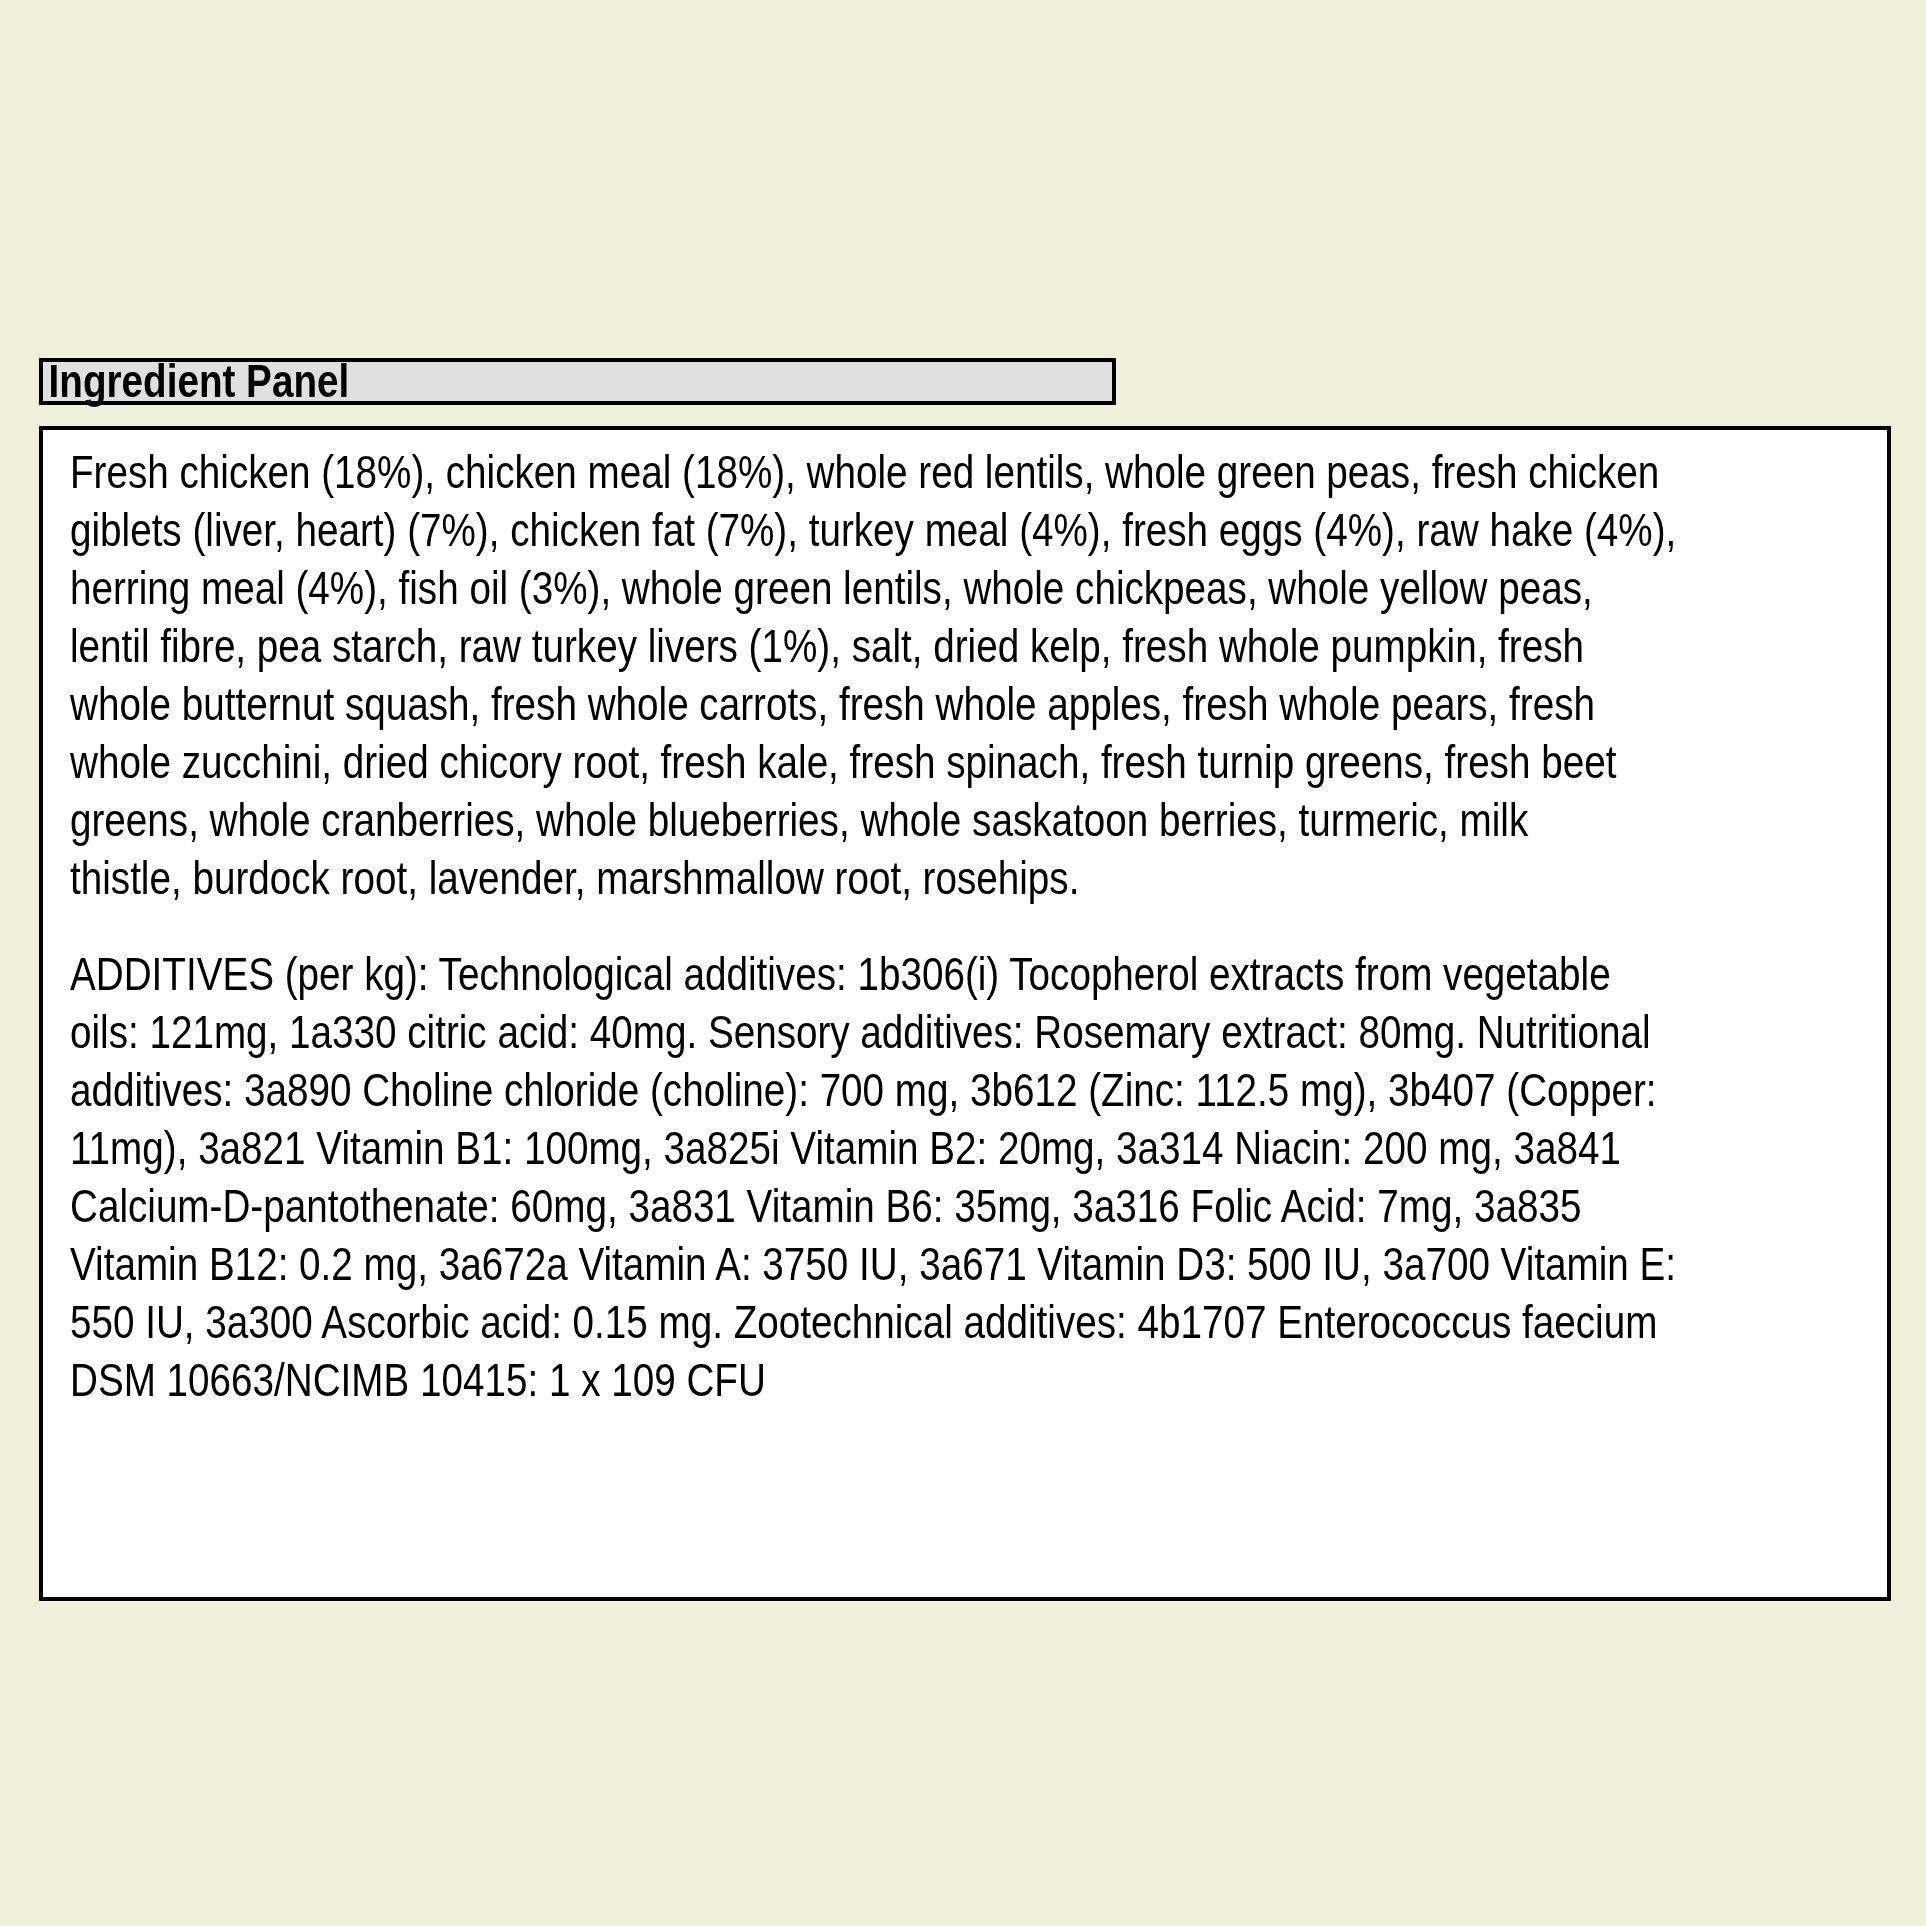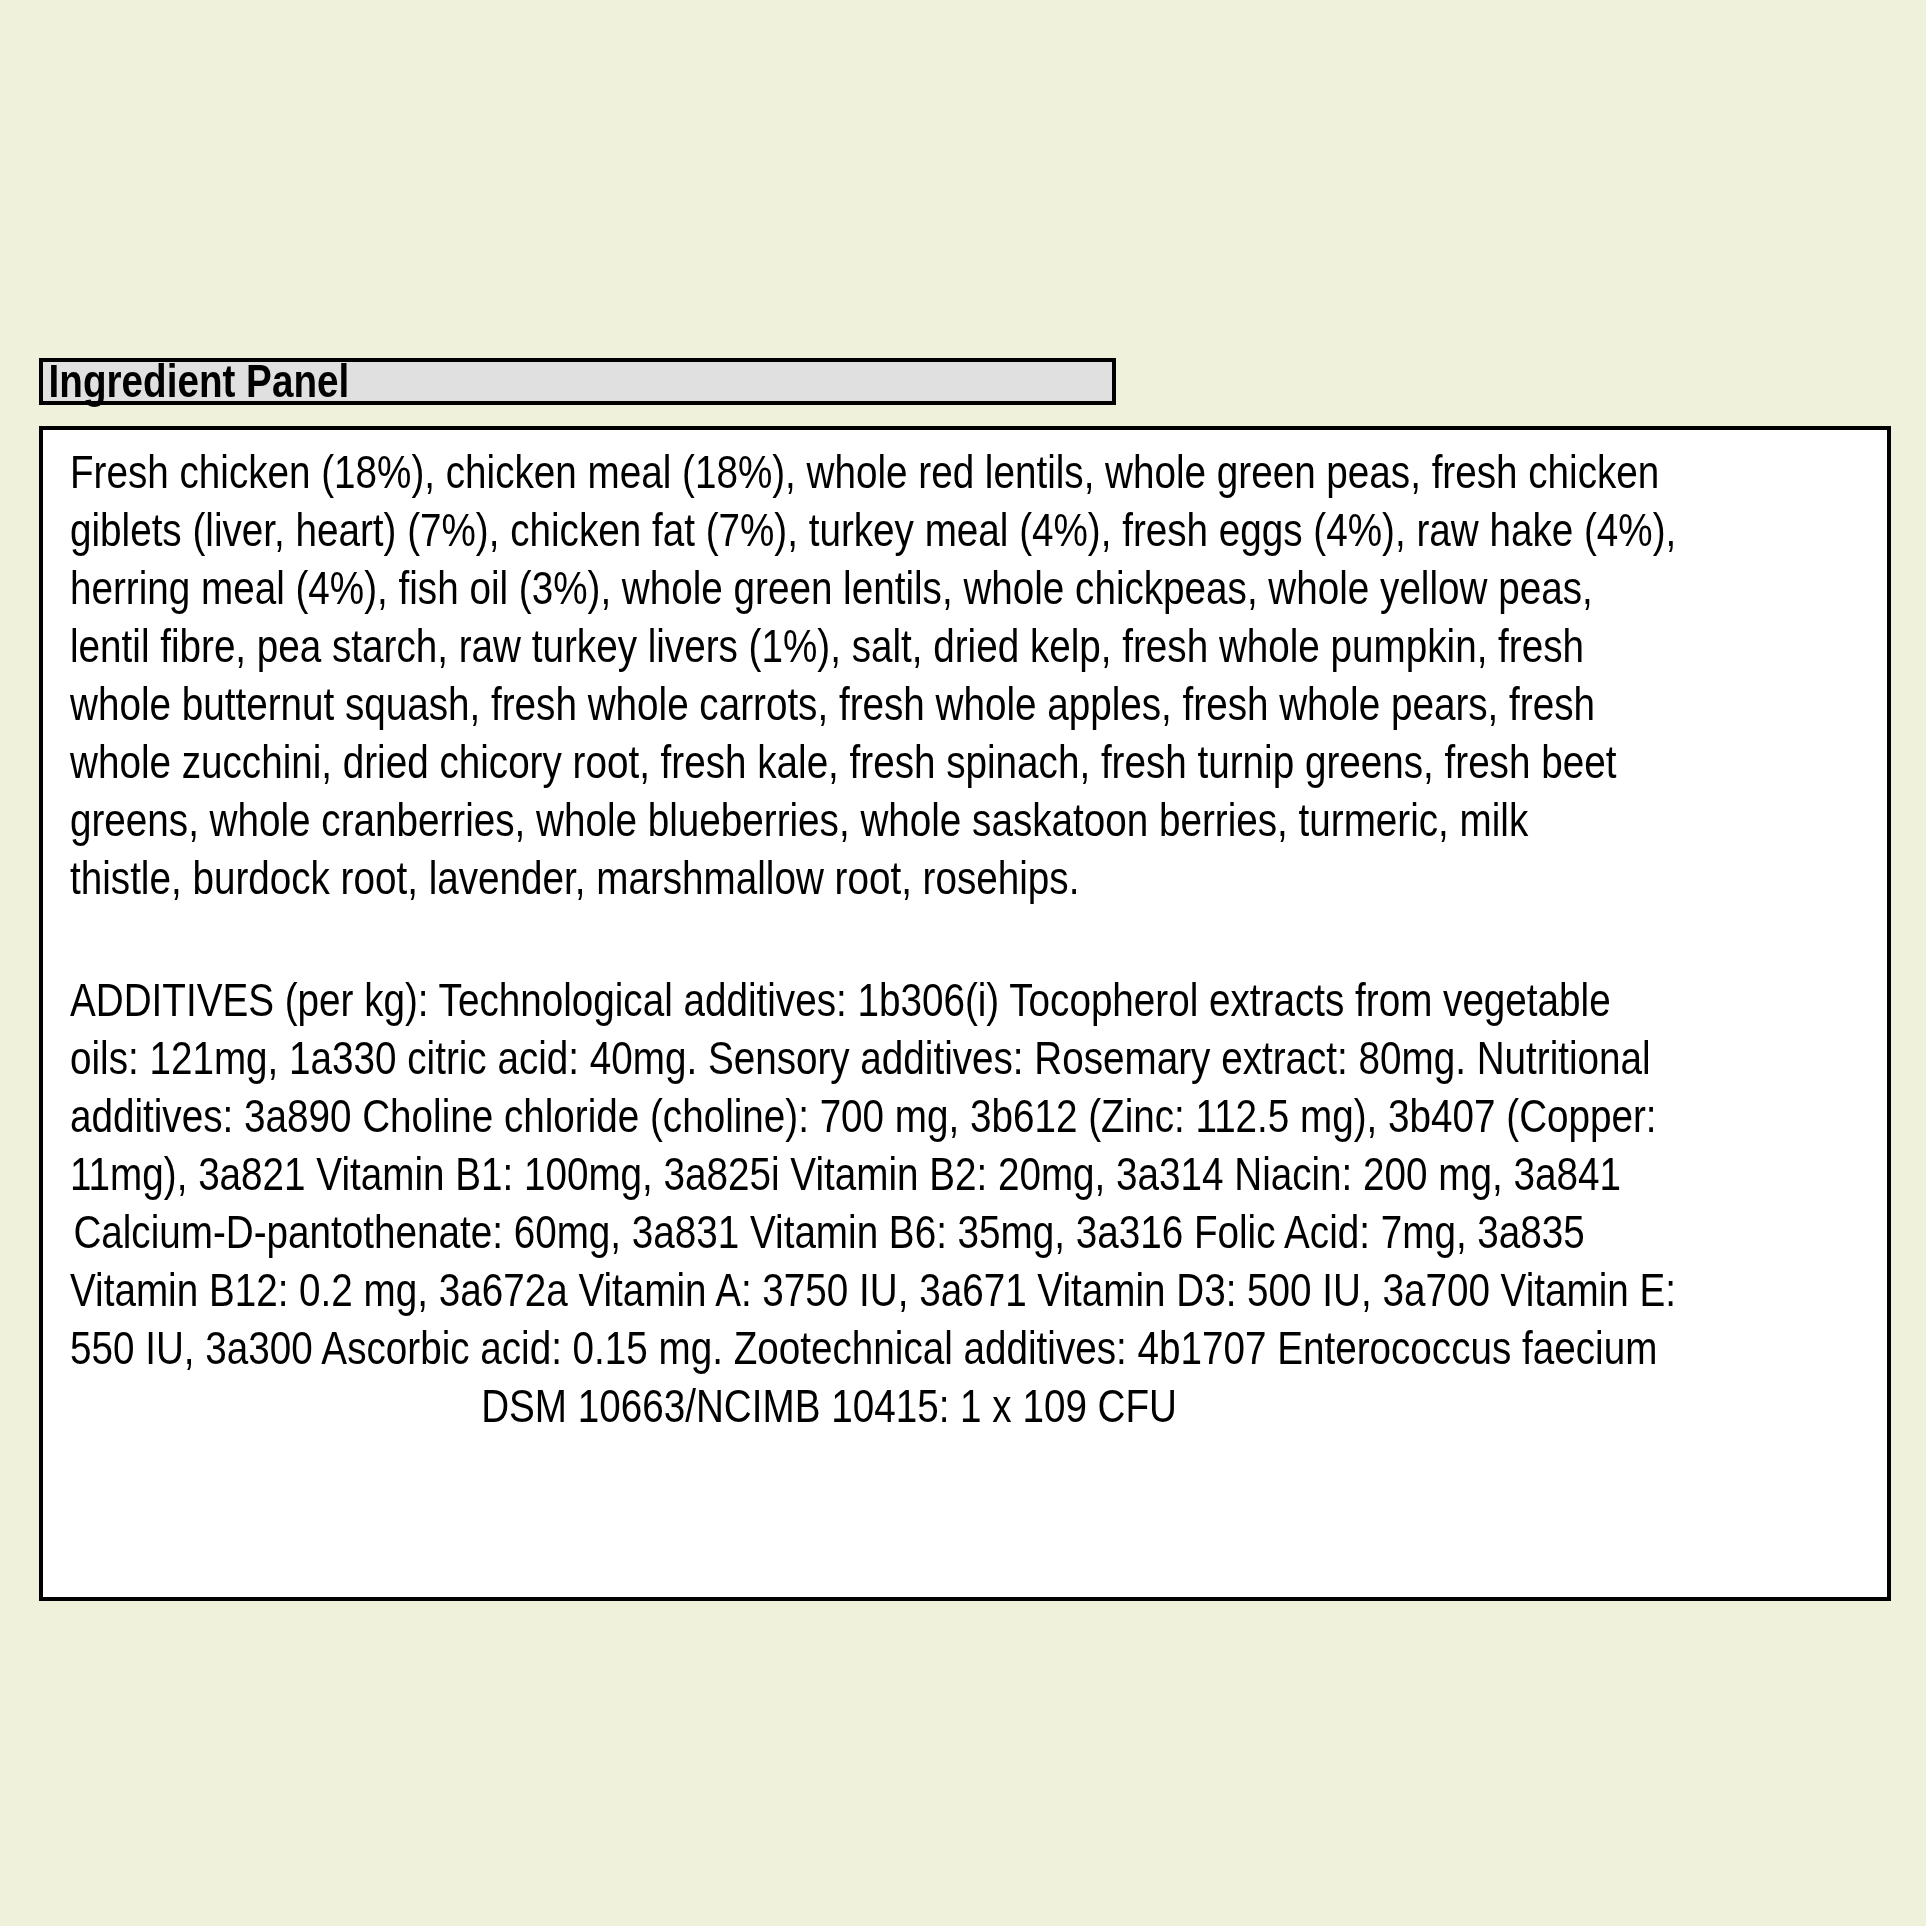--- a/index.html
+++ b/index.html
@@ -49,22 +49,21 @@
     box-sizing: border-box;
     background: #ffffff;
     border: 4.8px solid #000000;
     padding: 12.5px 9.6px 0 27px;
     overflow: hidden;
   }
   .paragraph {
     margin: 0;
   }
   .paragraph + .paragraph {
-    margin-top: 64px; 
-    text-align: center;
+    margin-top: 38px; 
   }
   .text-line {
     font-size: 46px;
     line-height: 58px;
     white-space: nowrap;
     transform: scaleX(0.84);
     transform-origin: 0 50%;
   }
 </style>
 </head>

